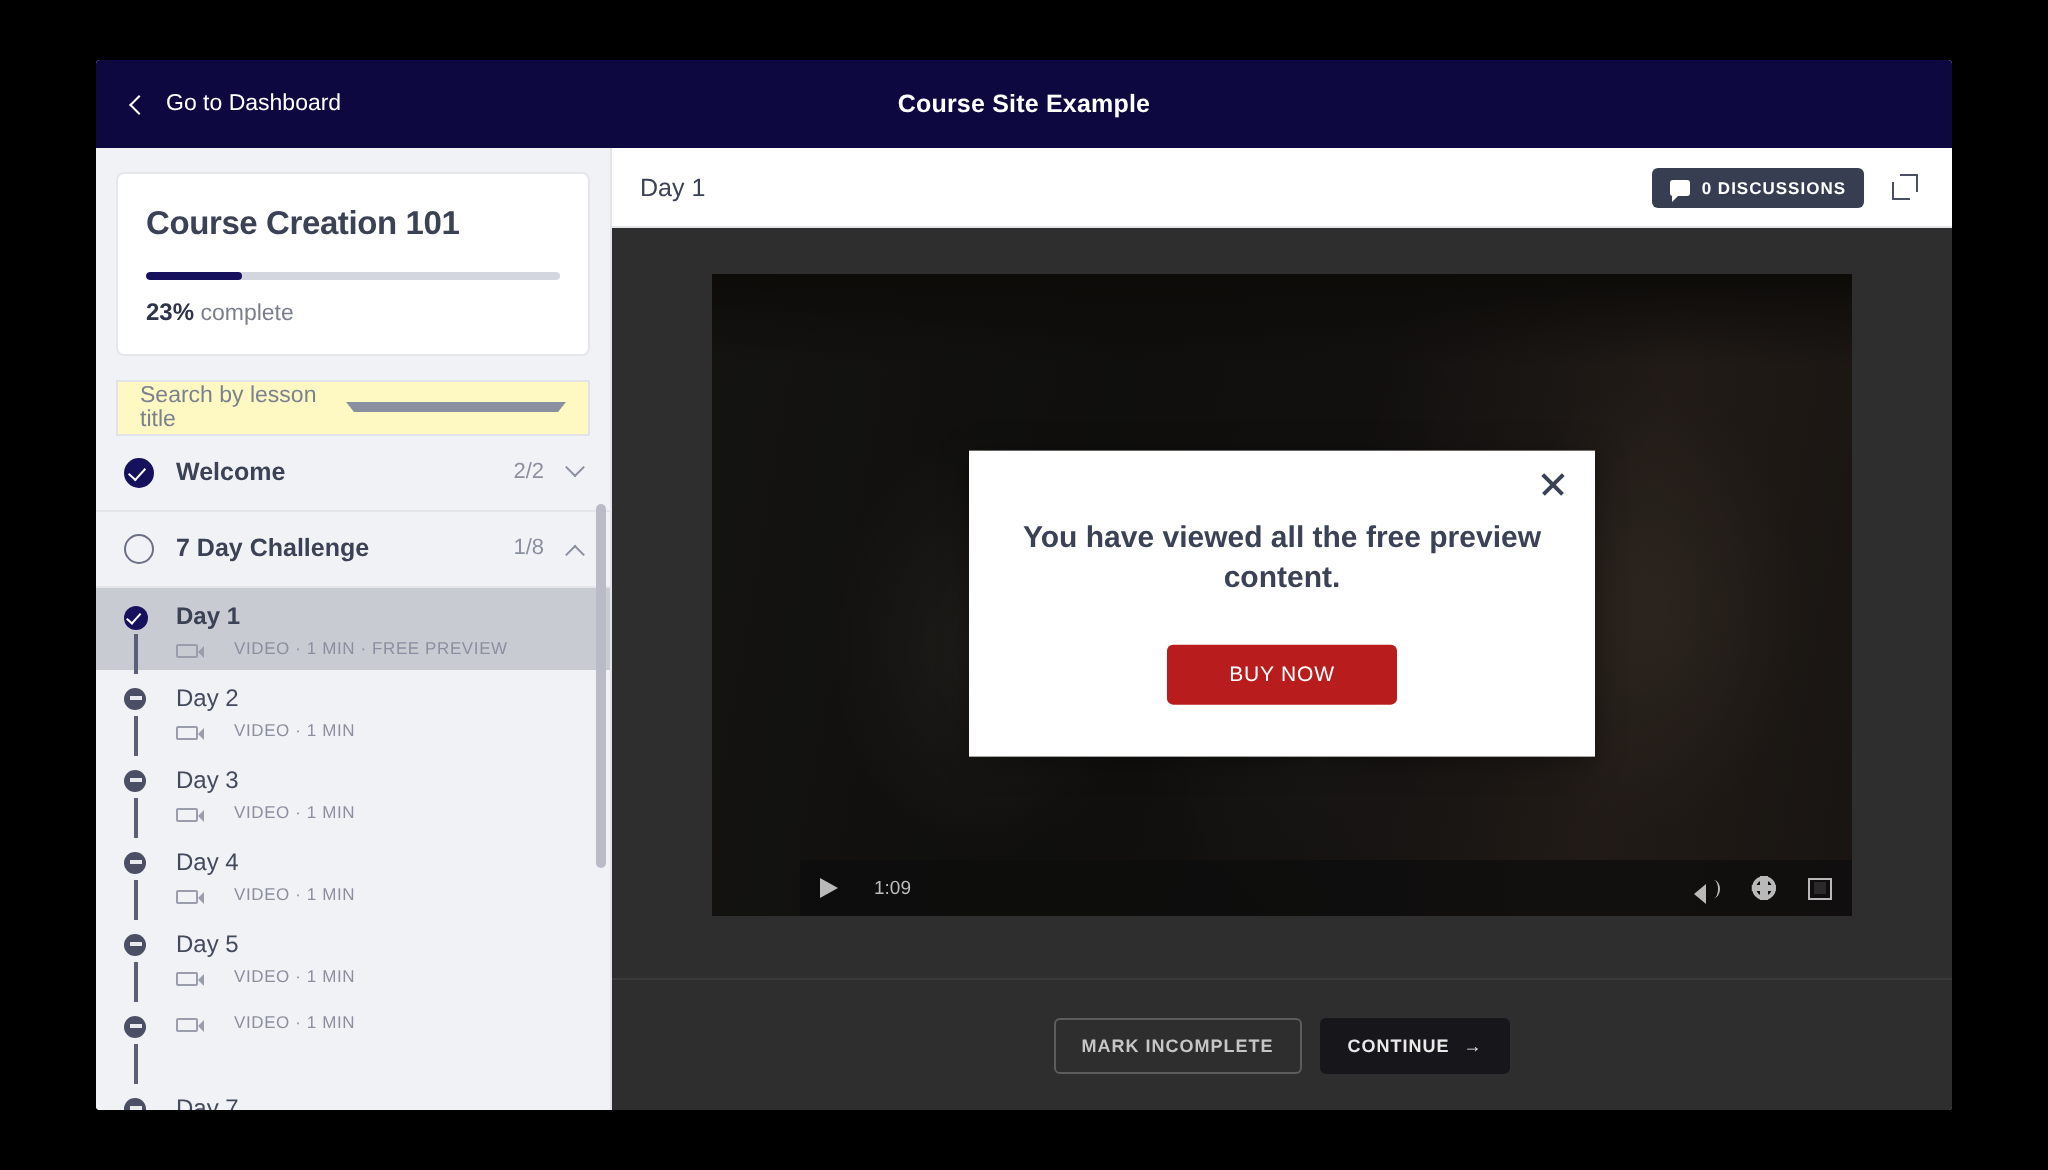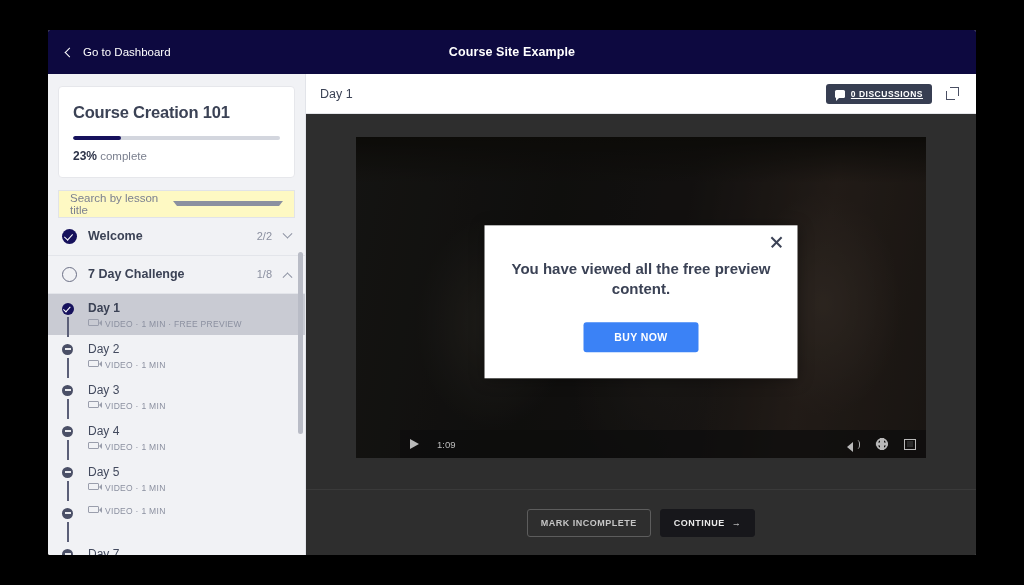--- a/index.html
+++ b/index.html
@@ -217,21 +217,21 @@
   .lesson:last-child .rail { display: none; }
   .les-body { flex: 1; }
   .les-title {
     font-size: 12px;
     color: #3b4255;
     font-weight: bold;
     margin-bottom: 4px;
   }
   .les-title.locked { font-weight: normal; color: #434a5e; }
   .les-meta {
-    display: flex; align-items: flex-start; gap: 6px;
+    display: flex; align-items: flex-end; gap: 18px;
     font-size: 8.5px;
     color: #8b90a0;
     letter-spacing: .3px;
   }
   .cam-icon {
     width: 11px; height: 7px;
     border: 1.1px solid #9a9eac;
     border-radius: 1px;
     position: relative;
     flex: 0 0 11px;
@@ -274,21 +274,20 @@
   .disc-btn {
     display: flex; align-items: center; gap: 6px;
     background: #373e52;
     color: #fff;
     font-size: 8.5px;
     font-weight: bold;
     letter-spacing: .5px;
     padding: 5px 9px;
     border-radius: 3px;
     cursor: pointer;
-    text-decoration: underline;
   }
   .bubble {
     position: relative;
     width: 10px; height: 8px;
     background: #fff;
     border-radius: 1.5px;
   }
   .bubble::after {
     content: "";
     position: absolute; left: 1.5px; bottom: -3px;
@@ -439,26 +438,26 @@
     margin-top: 20px;
     text-align: center;
     font-size: 15px;
     font-weight: bold;
     color: #3b4255;
     line-height: 1.38;
   }
   .buy-btn {
     display: block;
     margin: 22px auto 0 auto;
-    background: #3b82f6;
+    background: #b91c1c;
     color: #fff;
     border: none;
     font-family: "Liberation Sans", sans-serif;
     font-size: 10.5px;
-    font-weight: bold;
+    font-weight: normal;
     letter-spacing: .4px;
     padding: 9px 31px;
     border-radius: 3px;
     cursor: pointer;
   }
 
   
   .actions {
     height: 66px;
     background: #2e2e2e;

